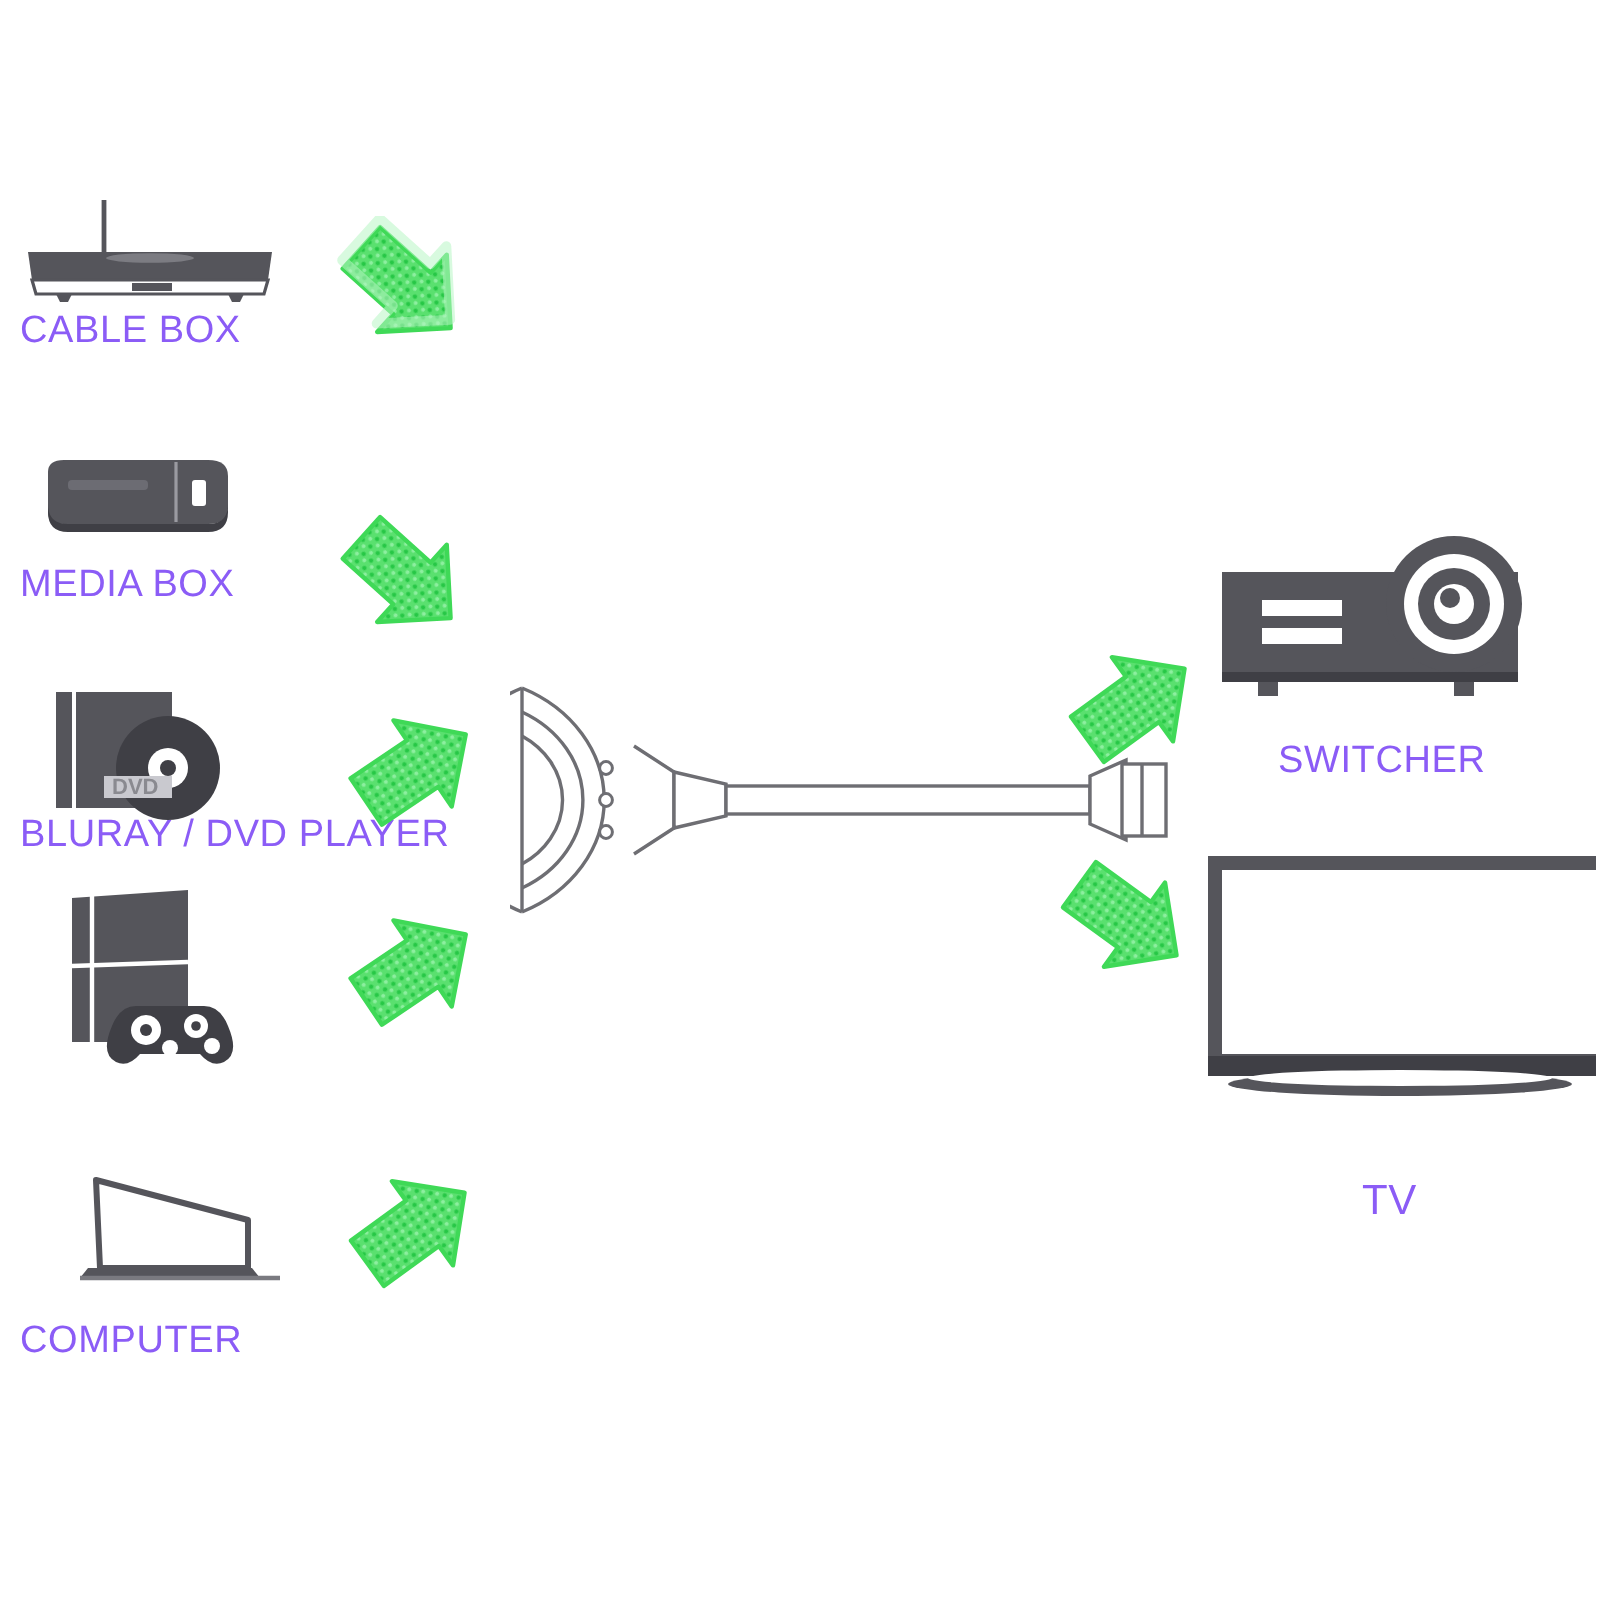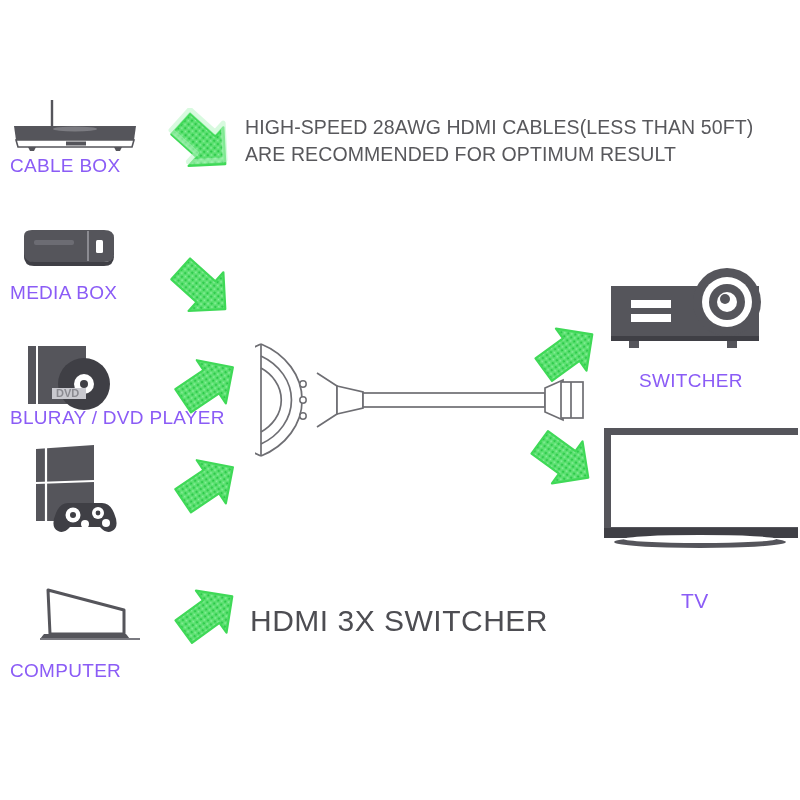--- a/index.html
+++ b/index.html
@@ -70,24 +70,20 @@
 
   
   .arrow { line-height: 0; }
 </style>
 </head>
 <body>
 
 <div id="page">
 
 
-  <div class="abs" id="headline">
-    <div>HIGH-SPEED 28AWG HDMI CABLES(LESS THAN 50FT)</div>
-    <div>ARE RECOMMENDED FOR OPTIMUM RESULT</div>
-  </div>
 
   <div class="abs icon-box" style="left:10px; top:100px;">
     <svg width="130" height="55" viewBox="0 0 130 55" xmlns="http://www.w3.org/2000/svg">
       <line x1="42" y1="0" x2="42" y2="26" stroke="#55555b" stroke-width="2.4"></line>
       <path d="M4 26 L126 26 L124 40 L6 40 Z" fill="#55555b"></path>
       <path d="M6 40 L124 40 L122 47 L8 47 Z" fill="#ffffff" stroke="#55555b" stroke-width="1.6"></path>
       <ellipse cx="65" cy="29" rx="22" ry="2.4" fill="#7c7c82"></ellipse>
       <rect x="56" y="41.5" width="20" height="4" fill="#55555b"></rect>
       <path d="M18 47 L26 47 L24 51 L20 51 Z" fill="#55555b"></path>
       <path d="M104 47 L112 47 L110 51 L106 51 Z" fill="#55555b"></path>
@@ -259,15 +255,14 @@
     <svg width="200" height="130" viewBox="0 0 200 130" xmlns="http://www.w3.org/2000/svg">
       <rect x="4" y="4" width="194" height="108" fill="#55555b"></rect>
       <rect x="11" y="11" width="187" height="92" fill="#ffffff"></rect>
       <rect x="4" y="104" width="194" height="10" fill="#3f3f45"></rect>
       <ellipse cx="100" cy="118" rx="86" ry="6" fill="#55555b"></ellipse>
       <ellipse cx="100" cy="115" rx="76" ry="4" fill="#ffffff"></ellipse>
     </svg>
   </div>
   <div class="abs dev-label" style="left:681px; top:589px; font-size:21px;">TV</div>
 
-  <div class="abs" id="title-main">HDMI 3X SWITCHER</div>
 
 </div>
 
 </body></html>

